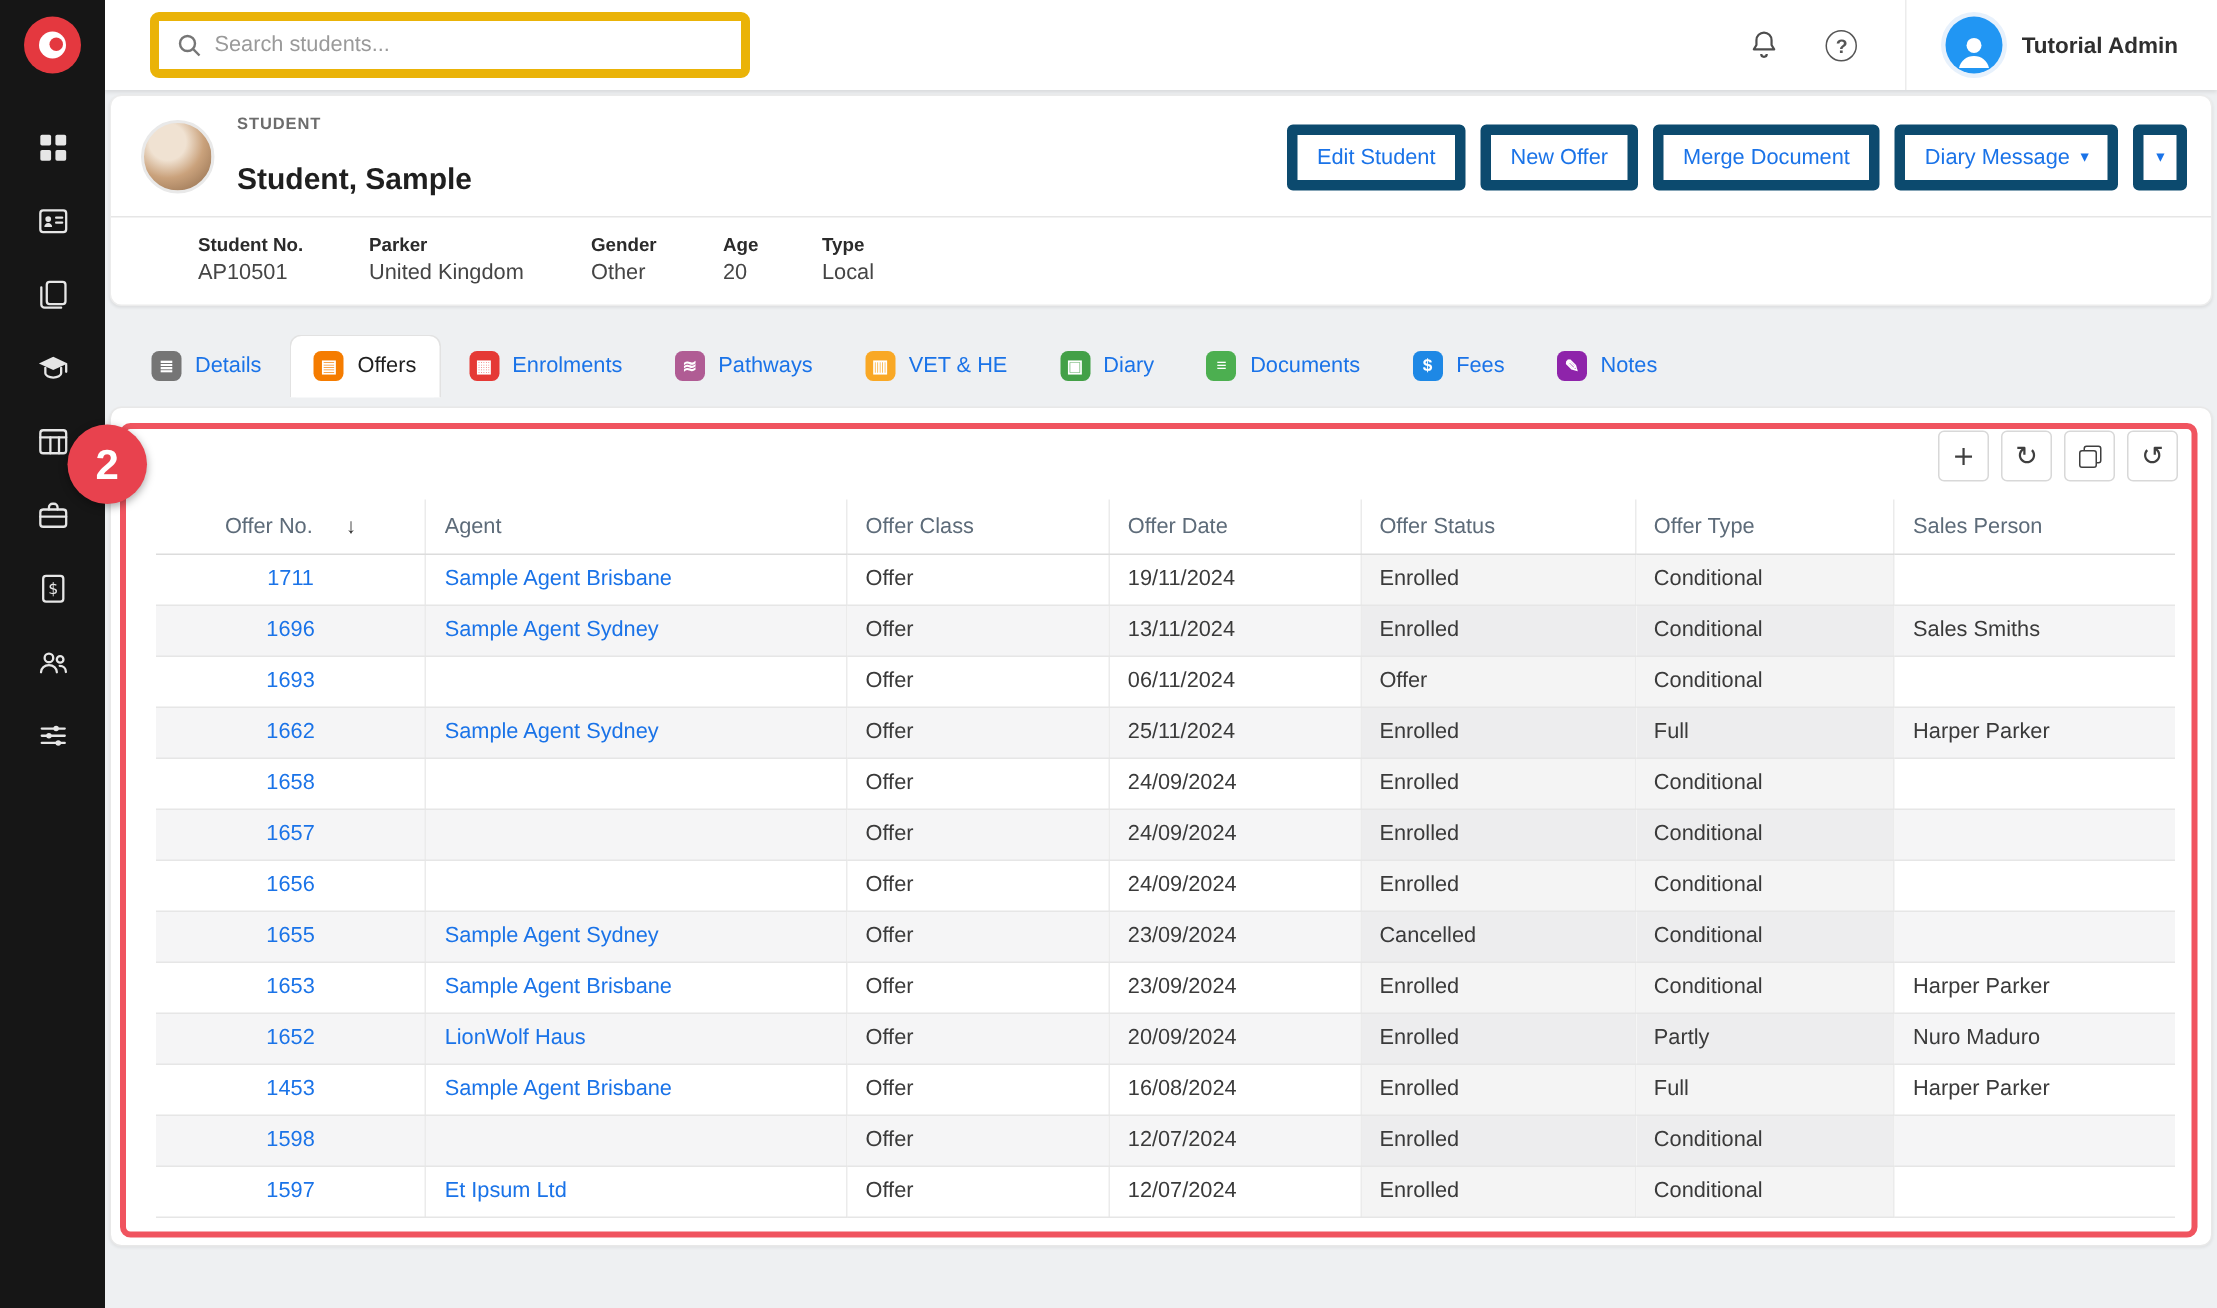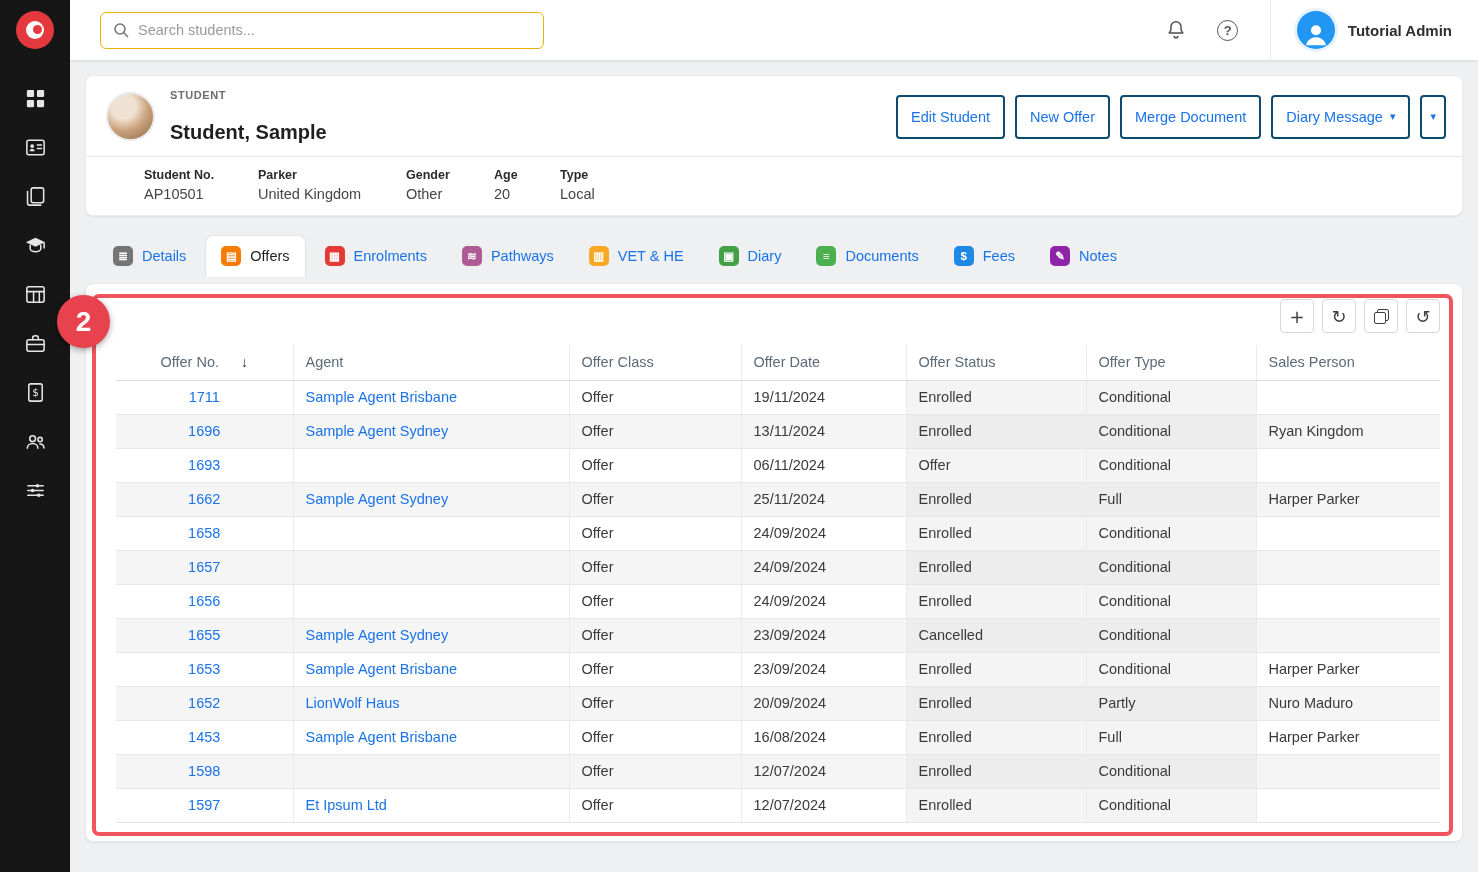--- a/index.html
+++ b/index.html
@@ -36,21 +36,21 @@
   .side-item svg { width:23px; height:23px; }
   .s-stroke { fill:none; stroke:#e6e6e6; stroke-width:1.6; stroke-linecap:round; stroke-linejoin:round; }
   .s-fill { fill:#e6e6e6; stroke:none; }
   
   .topbar {
     position:absolute; left:70px; top:0; width:1408px; height:60px; background:#fff;
     box-shadow:0 1px 3px rgba(0,0,0,.10); z-index:4;
     display:flex; align-items:center;
   }
   .search-wrap {
-    margin-left:30px; width:444px; height:37px; border:1px solid #eab308; border-radius:6px;
+    margin-left:30px; width:400px; height:37px; border:6px solid #eab308; border-radius:6px;
     display:flex; align-items:center; padding:16px 12px; gap:9px; background:#fff;
   }
   .search-wrap input {
     border:none; outline:none; flex:1; font-size:14.5px; color:#444;
     font-family:"Liberation Sans", sans-serif; background:transparent;
   }
   .search-wrap input::placeholder { color:#9a9a9a; }
   .topbar-right { margin-left:auto; display:flex; align-items:center; }
   .icon-btn { width:36px; height:36px; display:flex; align-items:center; justify-content:center; cursor:pointer; }
   .help-circle {
@@ -64,37 +64,37 @@
     display:flex; align-items:center; gap:13px; padding:8px 26px 8px 26px;
     border-left:1px solid #ececec; height:60px; cursor:pointer;
   }
   .user-avatar {
     width:38px; height:38px; border-radius:50%; background:#2196f3;
     display:flex; align-items:flex-end; justify-content:center; overflow:hidden;
     box-shadow:0 0 0 3px #e7f1fc;
   }
   .user-name { font-size:15px; font-weight:bold; color:#2f2f2f; }
   
-  .content { position:absolute; left:70px; top:60px; width:1408px; height:812px; padding:15px; }
+  .content { position:absolute; left:70px; top:60px; width:1408px; height:812px; padding:3px; }
   .card {
     background:#fff; border-radius:8px; box-shadow:0 1px 2px rgba(0,0,0,.07);
     border:1px solid #ececec;
   }
   .student-card-top { display:flex; align-items:center; padding:13px 16px 12px 20px; }
   .student-photo {
     width:49px; height:49px; border-radius:50%;
     background:radial-gradient(circle at 35% 28%, #f0e2d2 0 28%, #caa27c 55%, #8a6748 100%);
     border:2px solid #e9e9e9; flex:none;
   }
   .student-titles { margin-left:15px; }
   .student-label { font-size:11px; letter-spacing:.6px; color:#6d6d6d; font-weight:bold; }
   .student-name { font-size:20px; font-weight:bold; color:#1f1f1f; margin-top:20px; }
   .header-actions { margin-left:auto; display:flex; align-items:center; gap:10px; }
   .btn {
-    height:44px; padding:0 13px; background:#fff; border:2px solid #0c4a6e; border-radius:4px;
+    height:44px; padding:0 13px; background:#fff; border:7px solid #0c4a6e; border-radius:4px;
     color:#1a73e8; font-size:14.5px; font-family:"Liberation Sans", sans-serif; cursor:pointer;
     display:flex; align-items:center; gap:7px;
   }
   .btn .caret { font-size:11px; color:#1a73e8; }
   .btn-sq { padding:0 8px; }
   .card-divider { border-top:1px solid #e6e6e6; }
   .student-info { display:flex; padding:11px 16px 13px 22px; }
   .info-field { margin-right:0; }
   .info-label { font-size:12.5px; font-weight:bold; color:#2b2b2b; }
   .info-value { font-size:14.5px; color:#454545; margin-top:4px; }
@@ -410,21 +410,21 @@
             <td>Conditional</td>
             <td></td>
           </tr>
           <tr>
             <td><a>1696</a></td>
             <td><a>Sample Agent Sydney</a></td>
             <td>Offer</td>
             <td>13/11/2024</td>
             <td>Enrolled</td>
             <td>Conditional</td>
-            <td>Ryan Kingdom</td>
+            <td>Sales Smiths</td>
           </tr>
           <tr>
             <td><a>1693</a></td>
             <td></td>
             <td>Offer</td>
             <td>06/11/2024</td>
             <td>Offer</td>
             <td>Conditional</td>
             <td></td>
           </tr>

